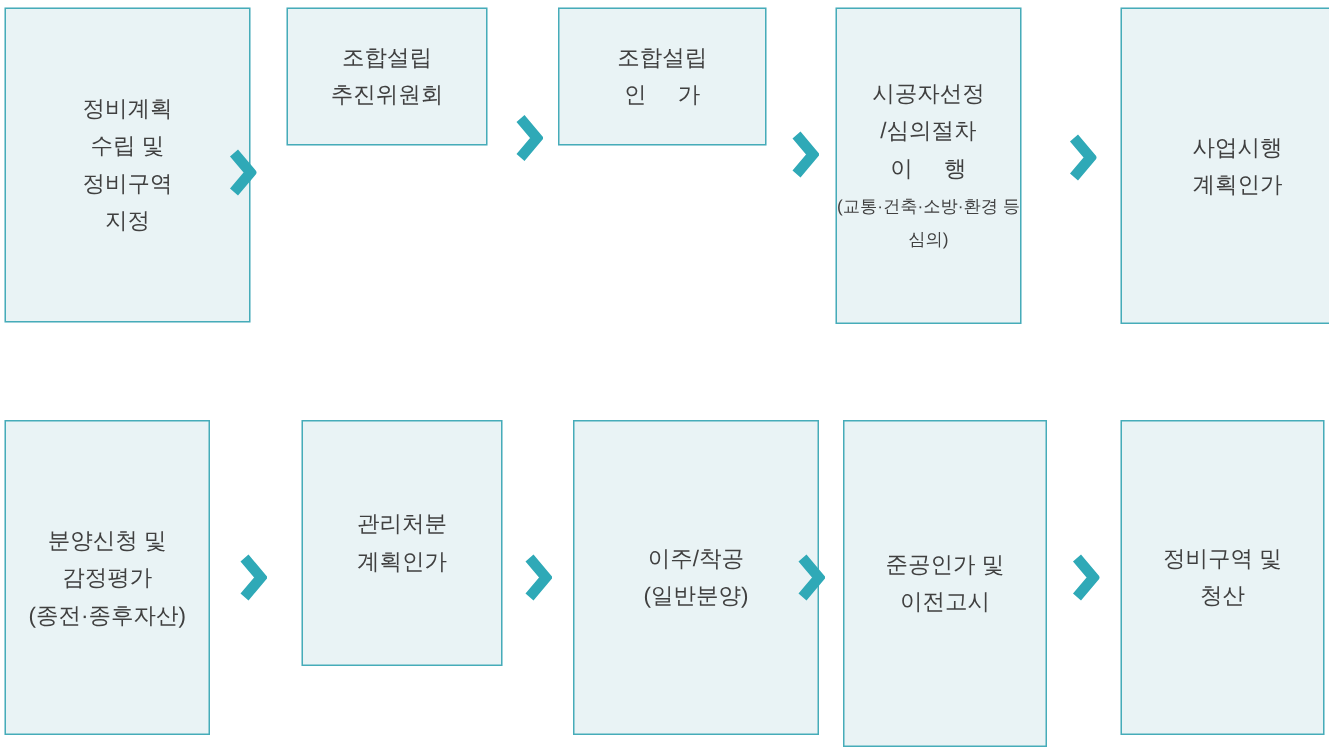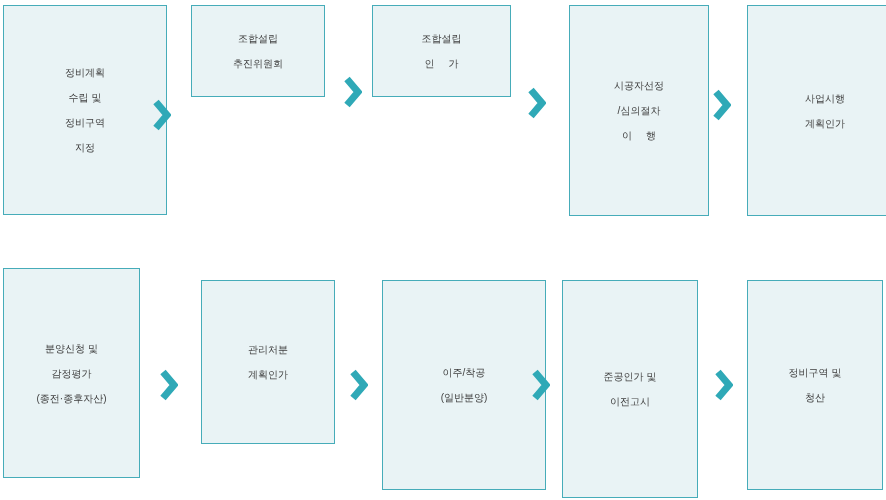--- a/index.html
+++ b/index.html
@@ -20,21 +20,21 @@
     position:absolute;
     box-sizing:border-box;
     background:var(--fill);
     border:1px solid var(--border);
     display:flex;
     flex-direction:column;
     align-items:center;
     justify-content:center;
   }
   .label{
-    font-size:10px;
+    font-size:15px;
     line-height:25px;
     color:var(--text);
     text-align:center;
     white-space:pre-wrap;
   }
   .note{
     font-size:11.5px;
     line-height:22px;
     color:var(--text);
     text-align:center;
@@ -82,38 +82,40 @@
 인     가</div>
   </div>
 
 
   <div class="chevron" style="left:527px;top:87px">
     <svg viewBox="0 0 19 32">
         <polyline points="4,3 15,16 4,29" fill="none" stroke="currentColor" stroke-width="7" stroke-linejoin="miter"></polyline>
       </svg>
   </div>
 
-  <div class="box" style="left:569px;top:5px;width:140px;height:211px">
+  <div class="box" style="left:557px;top:5px;width:124px;height:211px">
     <div class="label">시공자선정
 /심의절차
 이     행</div>
+    <div class="note">(교통·건축·소방·환경 등
+심의)</div>
   </div>
 
   <div class="chevron" style="left:712px;top:89px">
     <svg viewBox="0 0 19 32">
         <polyline points="4,3 15,16 4,29" fill="none" stroke="currentColor" stroke-width="7" stroke-linejoin="miter"></polyline>
       </svg>
   </div>
 
   <div class="box" style="left:747px;top:5px;width:156px;height:211px">
     <div class="label">사업시행
 계획인가</div>
   </div>
 
-  <div class="box" style="left:3px;top:268px;width:137px;height:210px">
+  <div class="box" style="left:3px;top:280px;width:137px;height:210px">
     <div class="label">분양신청 및
 감정평가
 (종전·종후자산)</div>
   </div>
 
   <div class="chevron" style="left:159px;top:369px">
     <svg viewBox="0 0 19 32">
         <polyline points="4,3 15,16 4,29" fill="none" stroke="currentColor" stroke-width="7" stroke-linejoin="miter"></polyline>
       </svg>
   </div>

